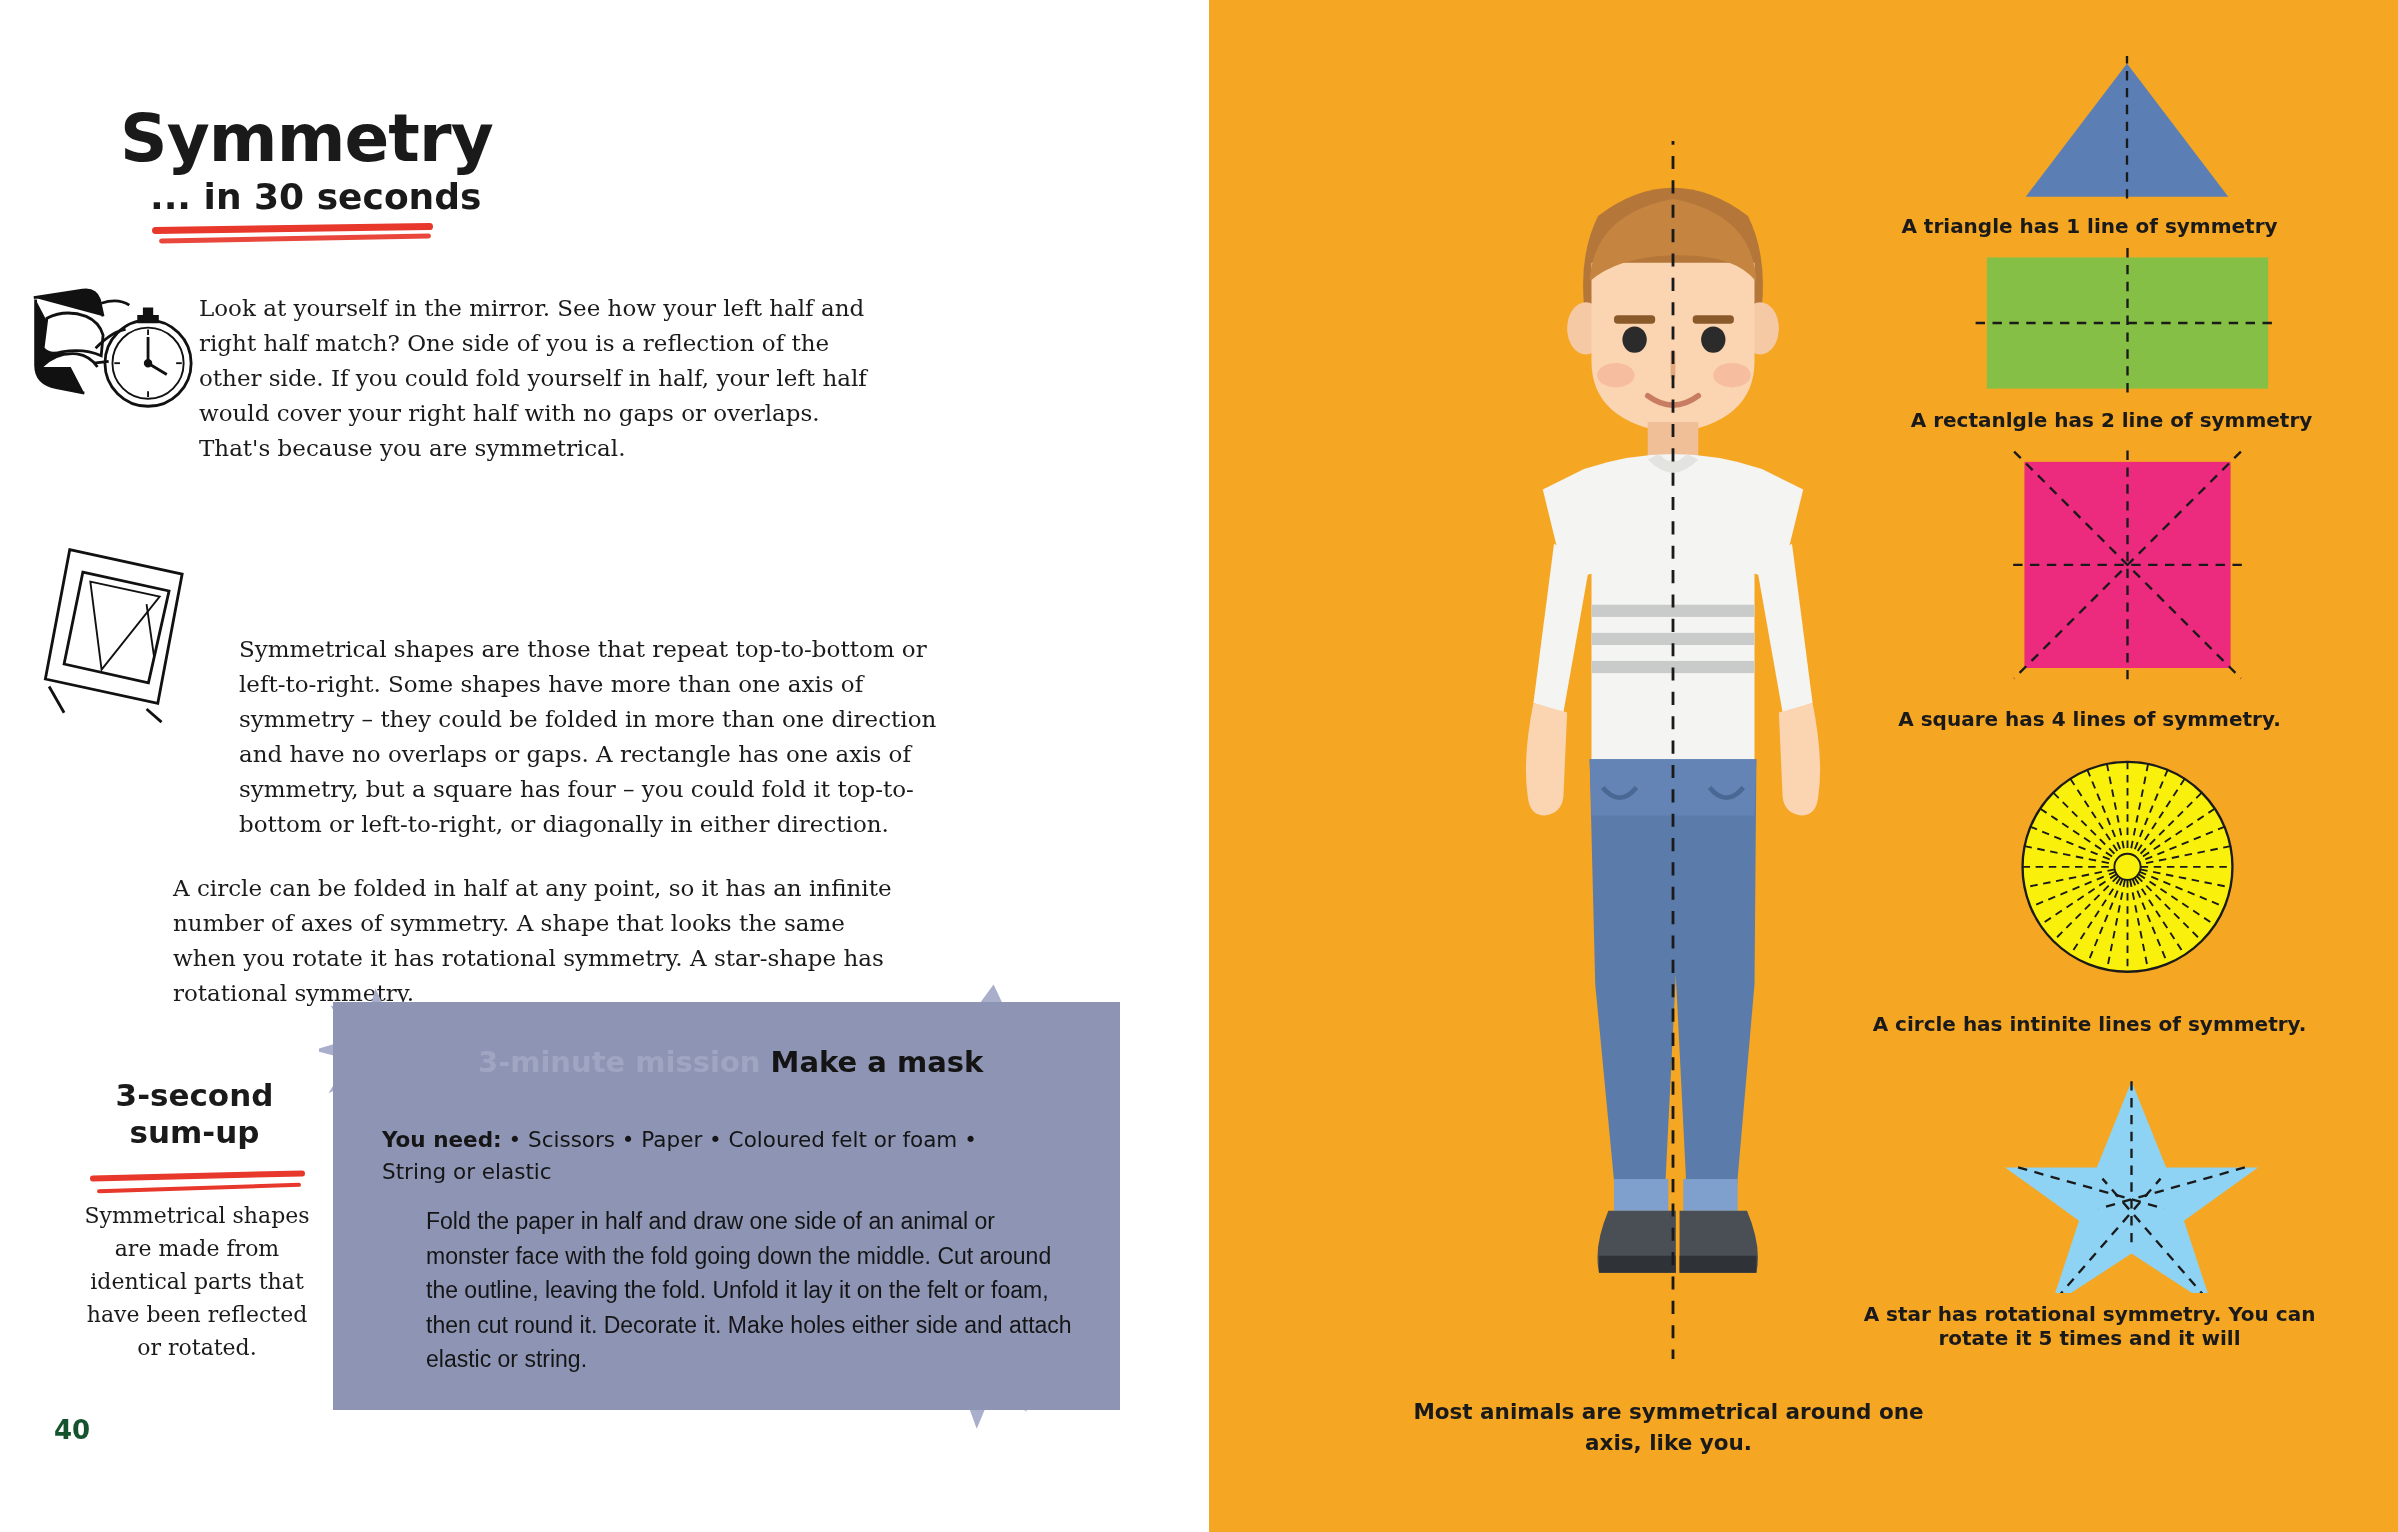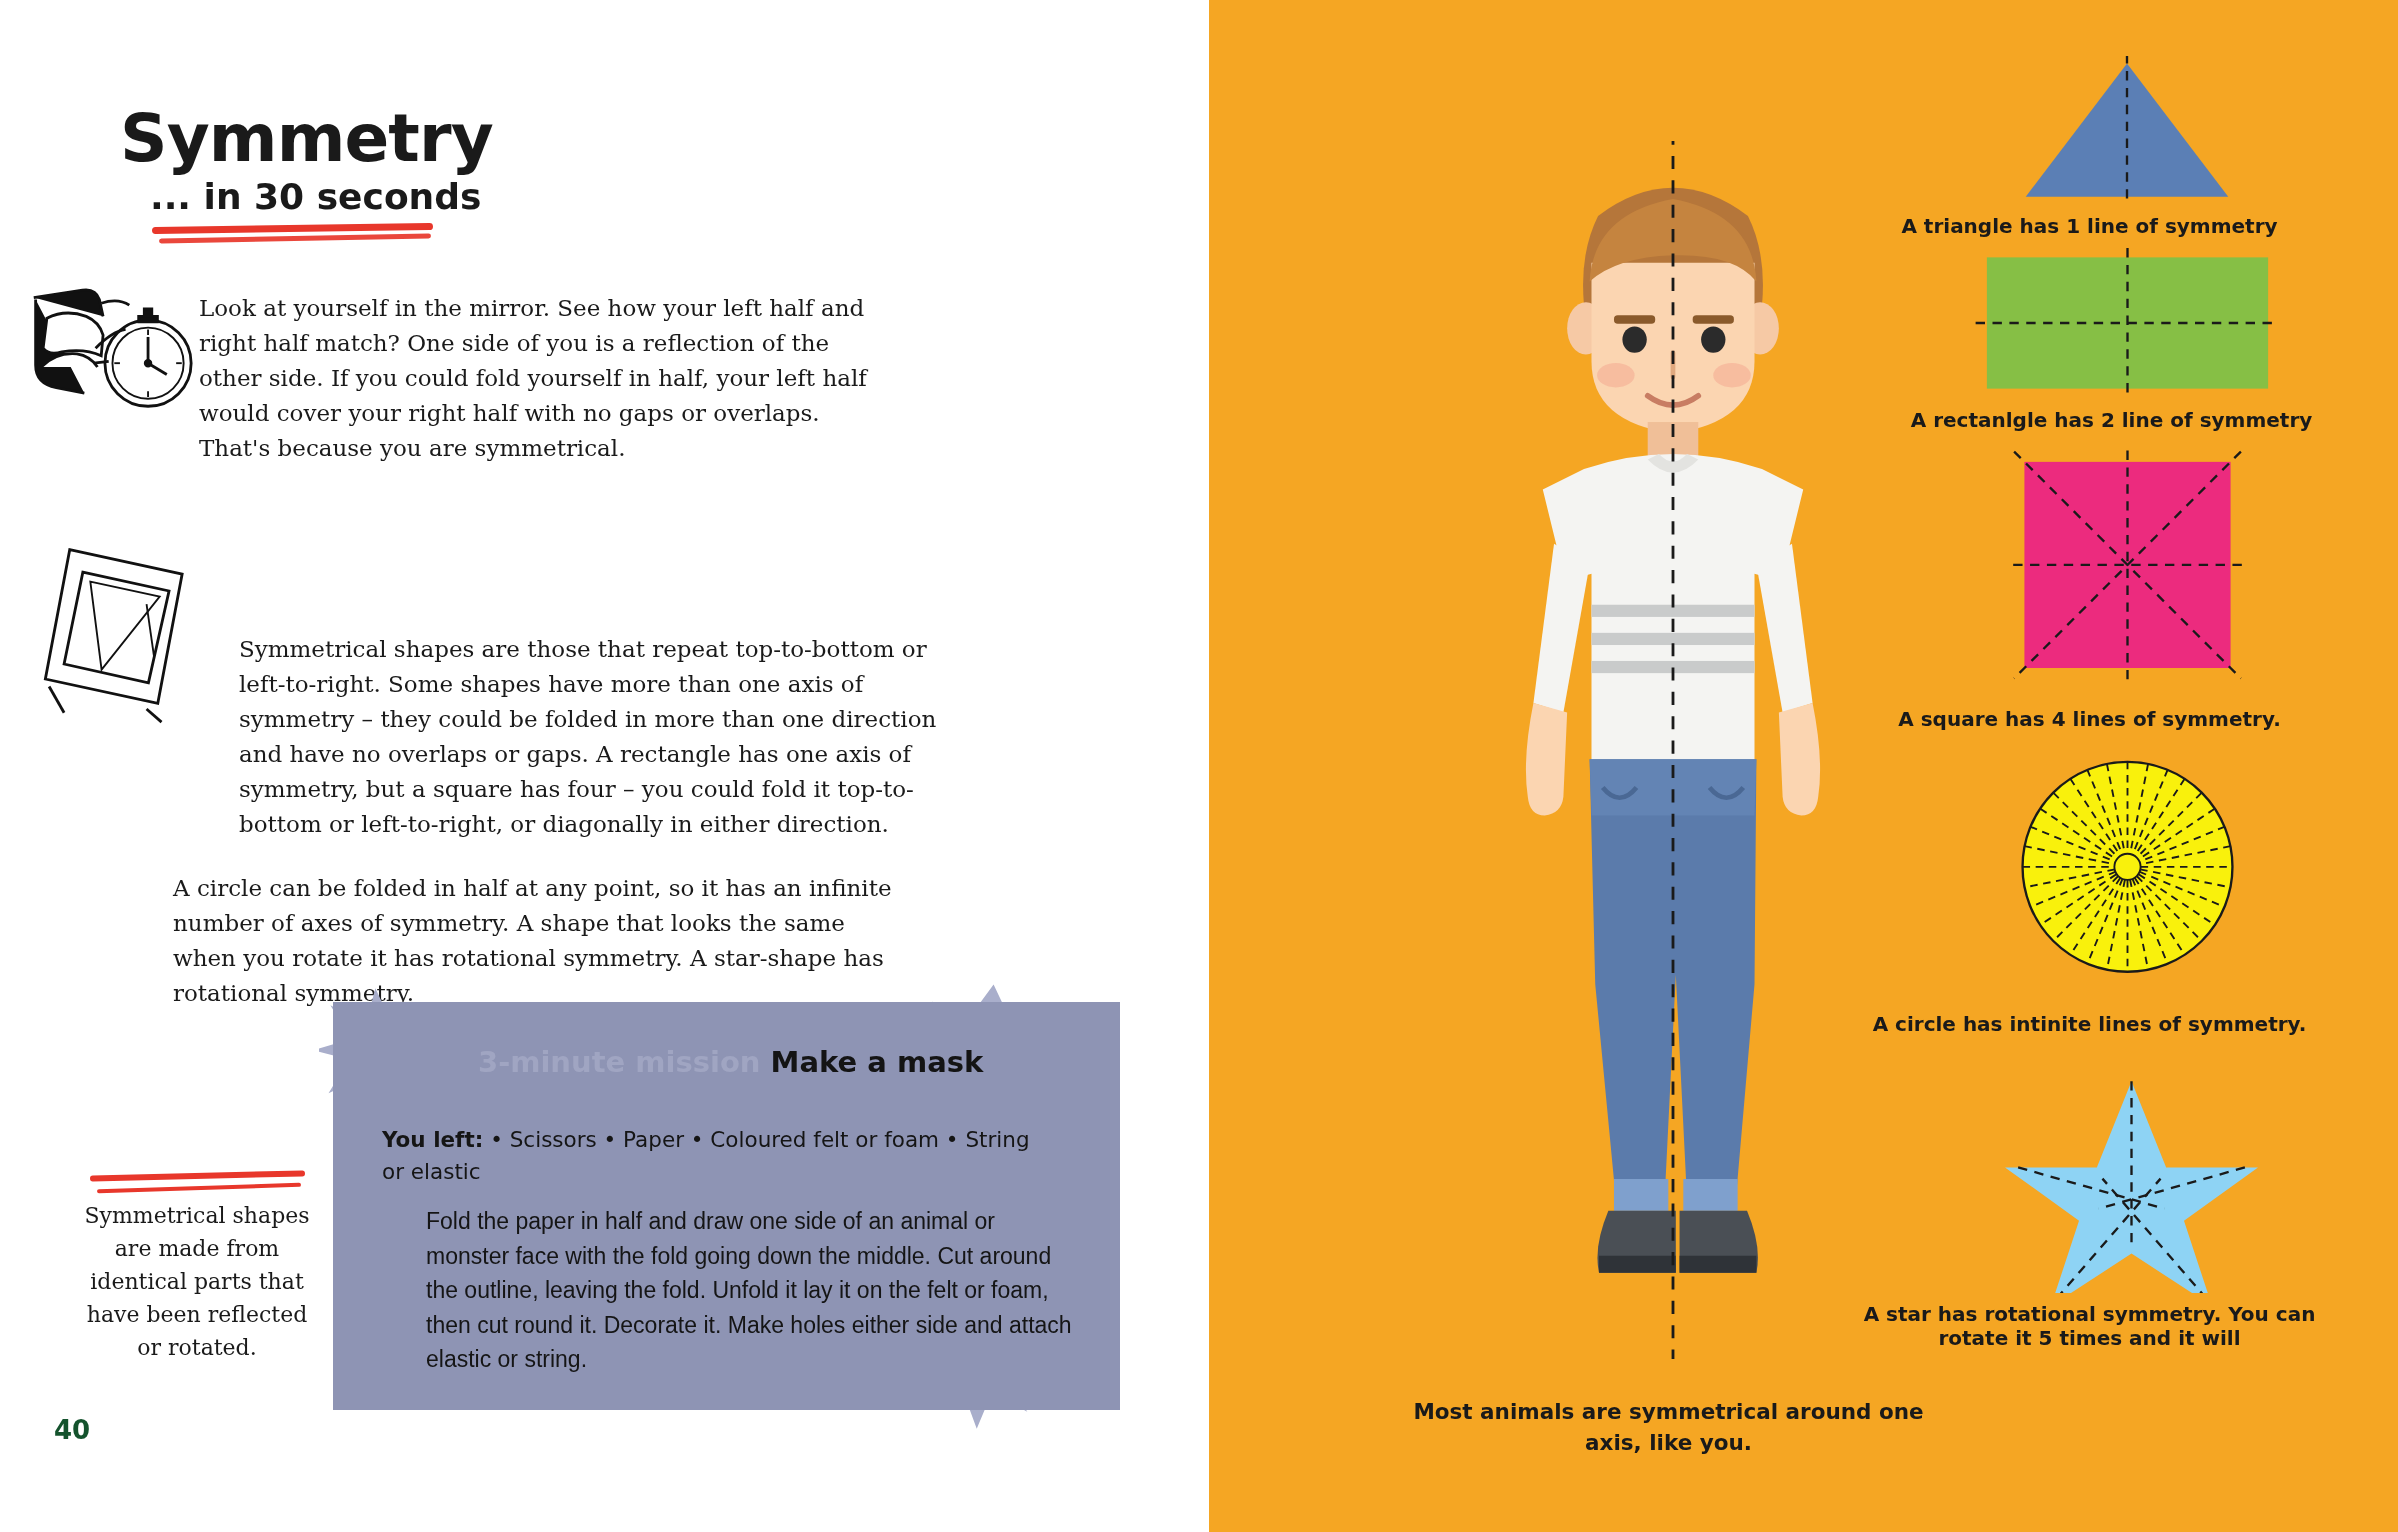--- a/index.html
+++ b/index.html
@@ -229,39 +229,43 @@
         <path d="M118 80 L126 136" stroke-width="2" fill="none"></path>
         <path d="M14 168 L30 196" stroke-width="3" fill="none"></path>
         <path d="M118 192 L134 206" stroke-width="3" fill="none"></path>
       </g>
     </svg>
 
     <p class="body-text p1">Look at yourself in the mirror. See how your left half and right half match? One side of you is a reflection of the other side. If you could fold yourself in half, your left half would cover your right half with no gaps or overlaps. That's because you are symmetrical.</p>
     <p class="body-text p3">Symmetrical shapes are those that repeat top-to-bottom or left-to-right. Some shapes have more than one axis of symmetry – they could be folded in more than one direction and have no overlaps or gaps. A rectangle has one axis of symmetry, but a square has four – you could fold it top-to-bottom or left-to-right, or diagonally in either direction.</p>
     <p class="body-text p4">A circle can be folded in half at any point, so it has an infinite number of axes of symmetry. A shape that looks the same when you rotate it has rotational symmetry. A star-shape has rotational symmetry.</p>
 
+    <div class="sumup">
+      <div class="sumup-title">3-second</div>
+      <div class="sumup-title">sum-up</div>
+    </div>
     <div class="sumup-rule"></div>
     <div class="sumup-rule second"></div>
     <div class="sumup-body">Symmetrical shapes are made from identical parts that have been reflected or rotated.</div>
 
     <svg class="svg-abs" style="left:319px; top:979px;" width="834" height="459" viewBox="0 0 890 490">
       <g fill="#a9aecb">
         <polygon points="60,10 78,48 118,30 92,66 132,78 92,88 116,124 78,104 62,142 48,104 10,122 32,86 -6,76 34,64 12,28 50,48"></polygon>
         <polygon points="720,6 738,44 778,26 752,62 792,74 752,84 776,120 738,100 722,138 708,100 670,118 692,82 654,72 676,60 654,24 692,44"></polygon>
         <polygon points="700,348 718,386 758,368 732,404 772,416 732,426 756,462 718,442 702,480 688,442 650,460 672,424 634,414 656,402 634,366 672,386"></polygon>
       </g>
     </svg>
 
     <div class="mission-box"></div>
     <div class="mission-head">
       <span class="m3">3-minute mission</span>
       <span class="mk">Make a mask</span>
     </div>
     <div class="you-need">
-      <b>You left:</b>
+      <b>You need:</b>
       <span>• Scissors • Paper • Coloured felt or foam • String or elastic</span>
     </div>
     <div class="mission-body">Fold the paper in half and draw one side of an animal or monster face  with the fold going down the middle. Cut around the outline, leaving the fold. Unfold it lay it on the felt or foam, then cut round it. Decorate it. Make holes either side and attach elastic or string.</div>
 
     <div class="page-num">40</div>
   </div>
 
   <div class="right-page">
 
     <svg class="svg-abs" style="left:197px; top:141px;" width="534" height="1246" viewBox="0 0 570 1330">

